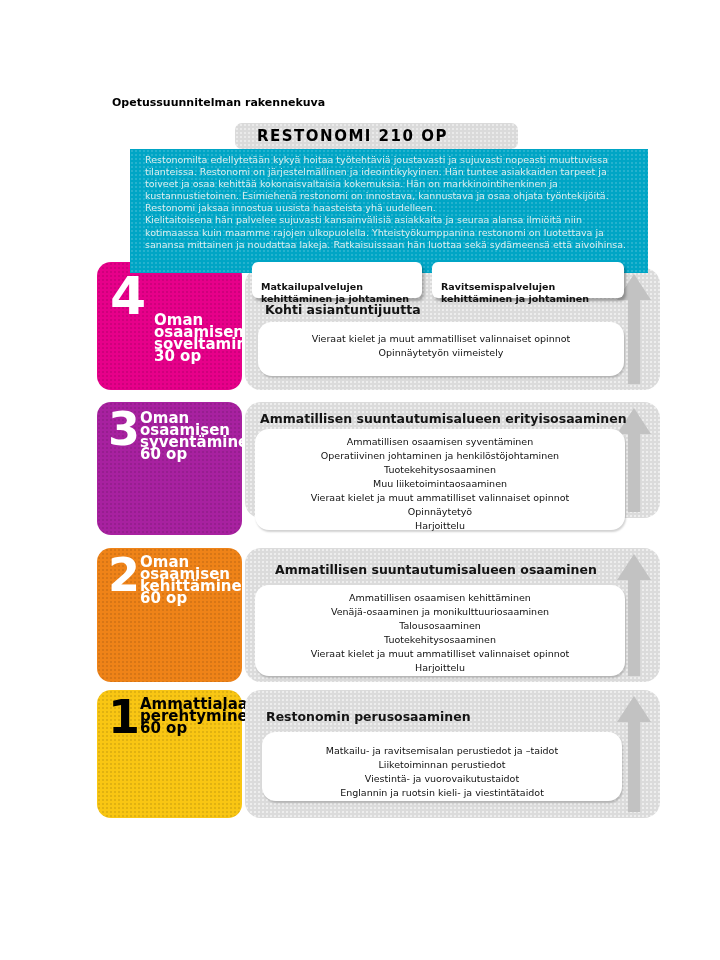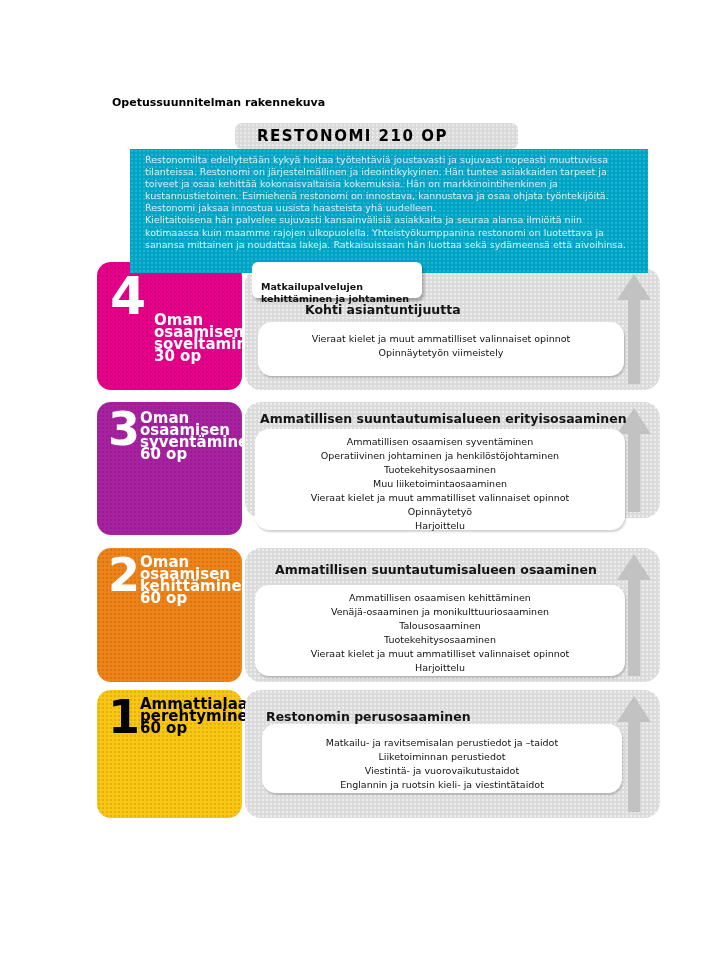--- a/index.html
+++ b/index.html
@@ -36,30 +36,30 @@
   
   .panel{left:245px;width:415px;background:#DBDBDB;border-radius:16px;z-index:1;
     background-image:radial-gradient(rgba(255,255,255,0.55) 0.7px,transparent 1px);background-size:4px 4px;}
   #p4{top:268px;height:122px;}
   #p3{top:402px;height:116px;}
   #p2{top:548px;height:134px;}
   #p1{top:690px;height:128px;}
   .arrow{position:absolute;right:9px;top:6px;bottom:6px;width:34px;background:#C2C2C2;
     clip-path:polygon(50% 0,100% 26px,68% 26px,68% 100%,32% 100%,32% 26px,0 26px);}
   .heading{position:absolute;font-weight:bold;font-size:12.5px;color:#141414;white-space:nowrap;}
-  #p4 .heading{left:20px;top:34px;margin-left:40px;}
+  #p4 .heading{left:20px;top:34px;}
   #p3 .heading{left:15px;top:9px;}
   #p2 .heading{left:30px;top:14px;}
   #p1 .heading{left:21px;top:19px;}
   .courses{position:absolute;background:#fff;border-radius:14px;text-align:center;
     font-size:9.5px;line-height:14px;color:#111;box-shadow:1px 2px 2px rgba(0,0,0,0.18);box-sizing:border-box;}
   #p4 .courses{left:13px;top:54px;width:366px;height:54px;padding-top:10px;}
   #p3 .courses{left:10px;top:27px;width:370px;height:101px;padding-top:6px;}
   #p2 .courses{left:10px;top:37px;width:370px;height:91px;padding-top:6px;}
-  #p1 .courses{left:17px;top:34px;width:360px;height:69px;padding-top:12px;}
+  #p1 .courses{left:17px;top:42px;width:360px;height:69px;padding-top:12px;}
   
   .track{position:absolute;background:#fff;border-radius:6px;font-weight:bold;font-size:9.5px;line-height:12px;
     padding:19px 4px 0 9px;box-shadow:2px 3px 3px rgba(0,0,0,0.28);z-index:4;color:#111;box-sizing:border-box;}
   #track1{left:252px;top:262px;width:170px;height:36px;}
   #track2{left:432px;top:262px;width:192px;height:36px;}
 </style>
 </head>
 <body>
 
 <div id="page">
@@ -84,20 +84,21 @@
     </div>
   </div>
   <div id="b4" class="abs block">
     <div class="num">4</div>
     <div class="blabel">
       <div>Oman osaamisen soveltaminen</div>
       <div>30 op</div>
     </div>
   </div>
   <div id="track1" class="track">Matkailupalvelujen kehittäminen ja johtaminen</div>
+  <div id="track2" class="track">Ravitsemispalvelujen kehittäminen ja johtaminen</div>
 
   <div id="p3" class="abs panel">
     <div class="arrow"></div>
     <div class="heading">Ammatillisen suuntautumisalueen erityisosaaminen</div>
     <div class="courses">
       <div>Ammatillisen osaamisen syventäminen</div>
       <div>Operatiivinen johtaminen ja henkilöstöjohtaminen</div>
       <div>Tuotekehitysosaaminen</div>
       <div>Muu liiketoimintaosaaminen</div>
       <div>Vieraat kielet ja muut ammatilliset valinnaiset opinnot</div>

